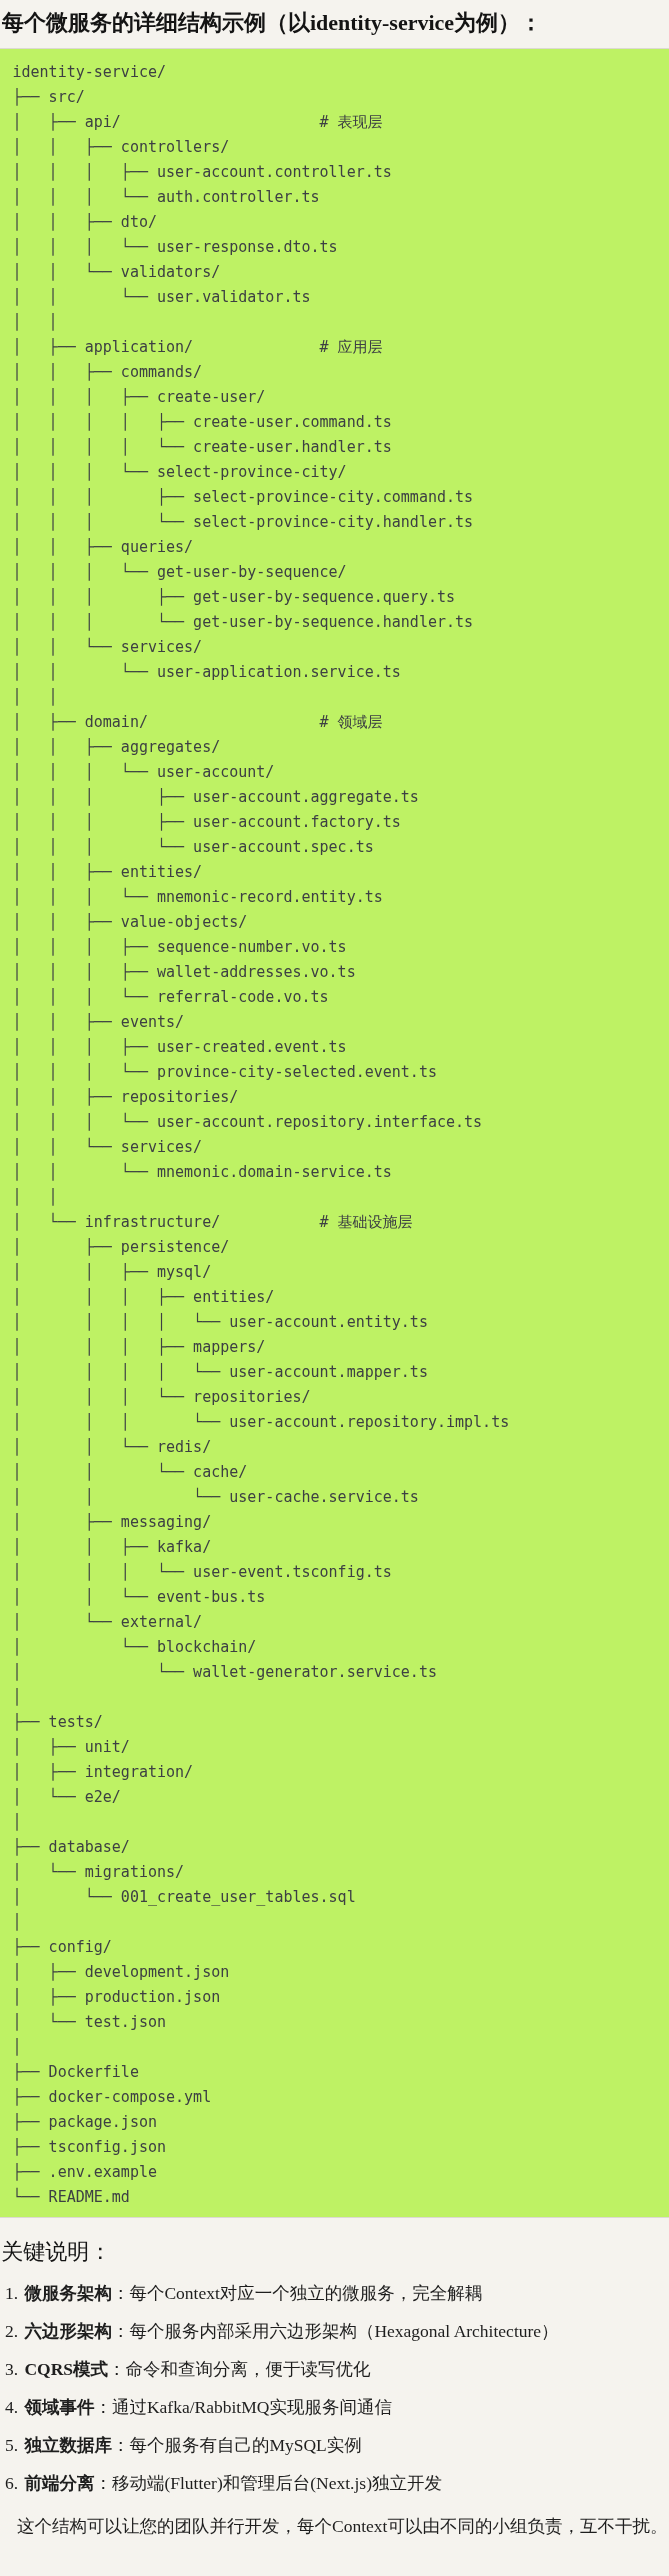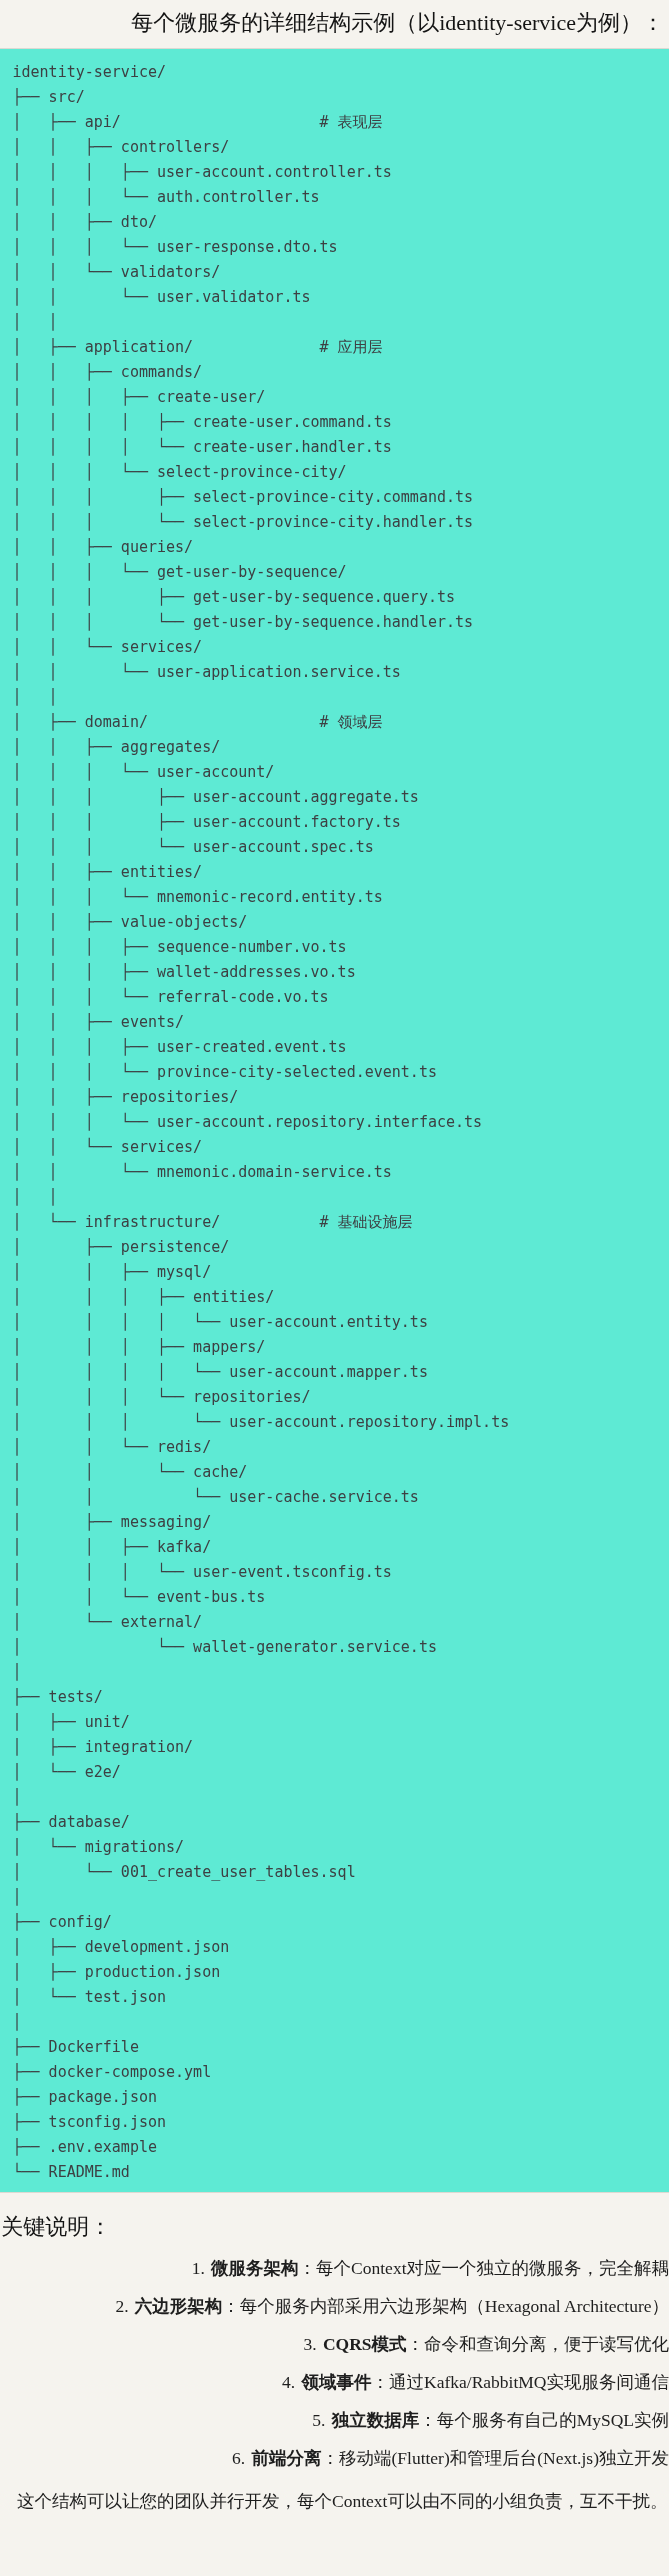--- a/index.html
+++ b/index.html
@@ -11,29 +11,28 @@
     font-family: "Liberation Serif", serif;
     overflow: hidden;
   }
   .page { width: 669px; }
 
   h1.doc-title {
     margin: 0;
     padding: 8.8px 5px 0 1.9px;
     font-size: 22px;
     line-height: 27.5px;
-    font-weight: normal;
+    font-weight: bold;
     color: #141414;
     letter-spacing: 0;
-    text-align: right;
   }
 
   .code-block {
     margin-top: 11.3px;
-    background: #5eead4;
+    background: #bef264;
     border-top: 0.6px solid #dcd9d2;
     border-bottom: 0.6px solid #dcd9d2;
   }
   .tree {
     margin: 0;
     padding: 11.3px 5px 7.5px 12.5px;
     font-family: "DejaVu Sans Mono", monospace;
     font-size: 15px;
     line-height: 25px;
     color: #3d4043;
@@ -44,21 +43,21 @@
   }
 
   h2.notes-title {
     margin: 16.3px 0 0 1.3px;
     font-size: 22px;
     line-height: 33px;
     font-weight: normal;
     color: #141414;
   }
 
-  .notes-list { margin-top: 13.8px; text-align: right; }
+  .notes-list { margin-top: 13.8px; }
   .note-item {
     padding-left: 5px;
     font-size: 17.5px;
     line-height: 25px;
     margin-bottom: 13px;
     color: #1e1e1e;
     white-space: nowrap;
   }
   .note-num { margin-right: 6.3px; }
   .note-label { font-weight: bold; }
@@ -137,20 +136,21 @@
         <div class="tline">│       │   │   └── repositories/</div>
         <div class="tline">│       │   │       └── user-account.repository.impl.ts</div>
         <div class="tline">│       │   └── redis/</div>
         <div class="tline">│       │       └── cache/</div>
         <div class="tline">│       │           └── user-cache.service.ts</div>
         <div class="tline">│       ├── messaging/</div>
         <div class="tline">│       │   ├── kafka/</div>
         <div class="tline">│       │   │   └── user-event.tsconfig.ts</div>
         <div class="tline">│       │   └── event-bus.ts</div>
         <div class="tline">│       └── external/</div>
+        <div class="tline">│           └── blockchain/</div>
         <div class="tline">│               └── wallet-generator.service.ts</div>
         <div class="tline">│</div>
         <div class="tline">├── tests/</div>
         <div class="tline">│   ├── unit/</div>
         <div class="tline">│   ├── integration/</div>
         <div class="tline">│   └── e2e/</div>
         <div class="tline">│</div>
         <div class="tline">├── database/</div>
         <div class="tline">│   └── migrations/</div>
         <div class="tline">│       └── 001_create_user_tables.sql</div>

